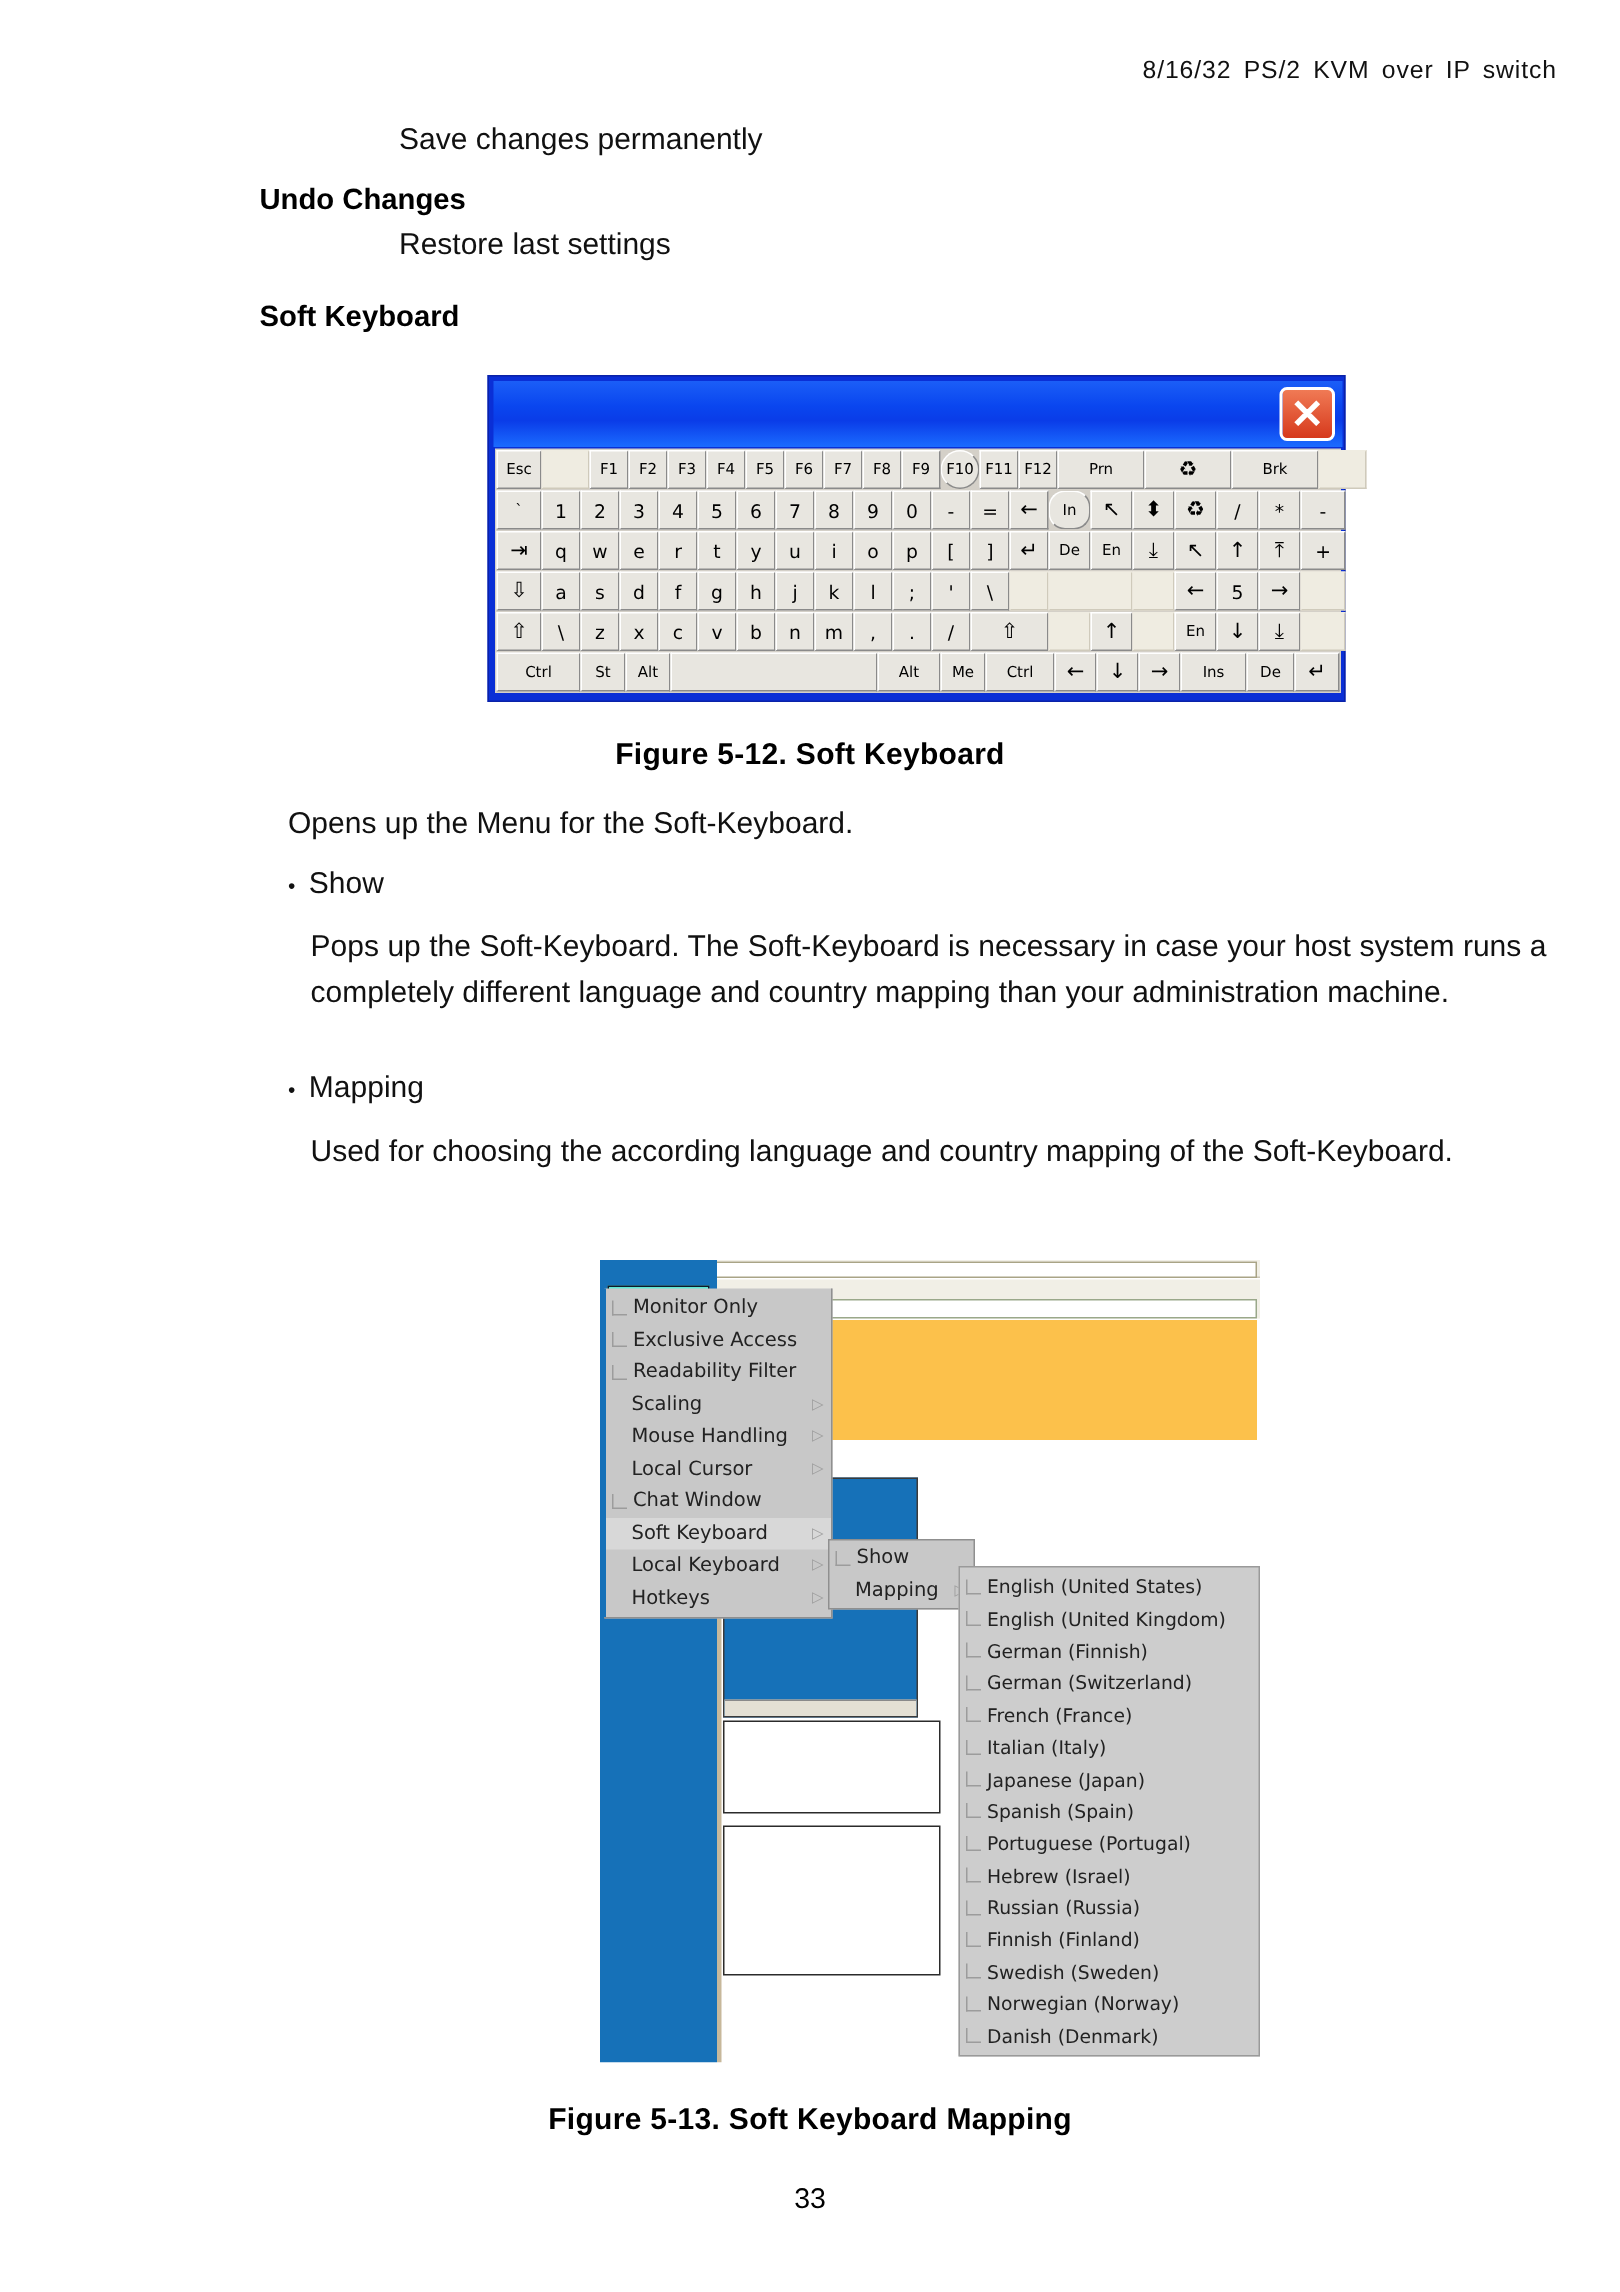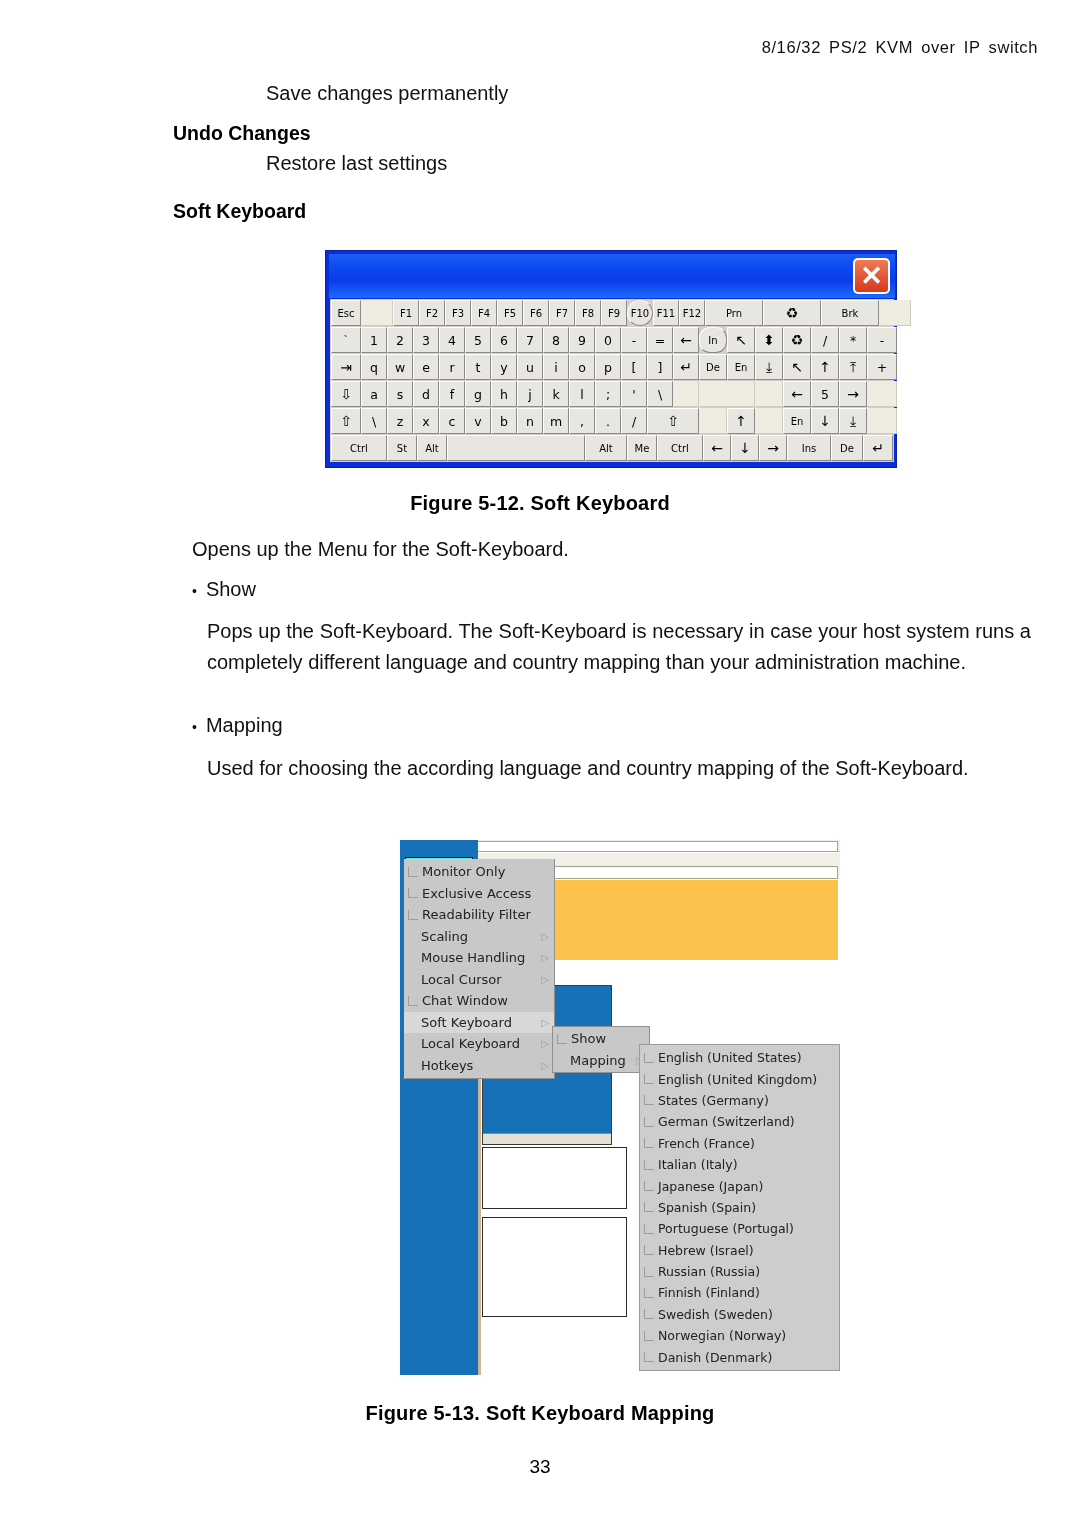--- a/index.html
+++ b/index.html
@@ -518,21 +518,21 @@
         <div class="mi">
           <span class="cbx"></span>
           <span>English (United States)</span>
         </div>
         <div class="mi">
           <span class="cbx"></span>
           <span>English (United Kingdom)</span>
         </div>
         <div class="mi">
           <span class="cbx"></span>
-          <span>States (Germany)</span>
+          <span>German (Finnish)</span>
         </div>
         <div class="mi">
           <span class="cbx"></span>
           <span>German (Switzerland)</span>
         </div>
         <div class="mi">
           <span class="cbx"></span>
           <span>French (France)</span>
         </div>
         <div class="mi">

